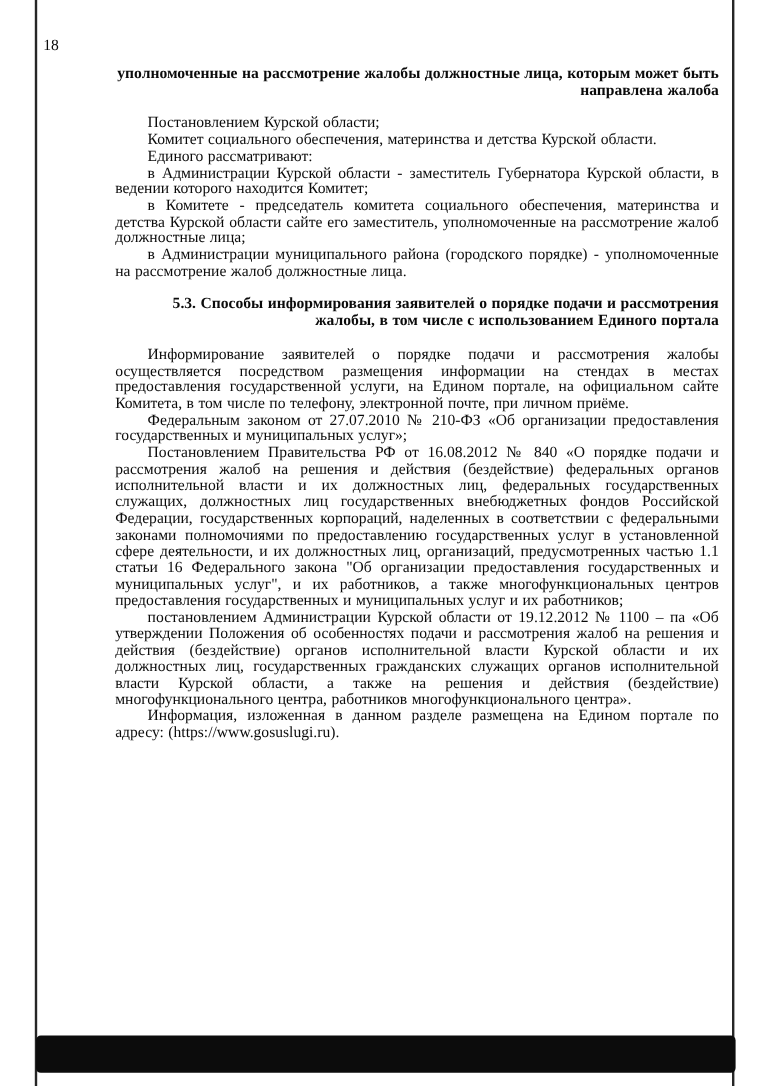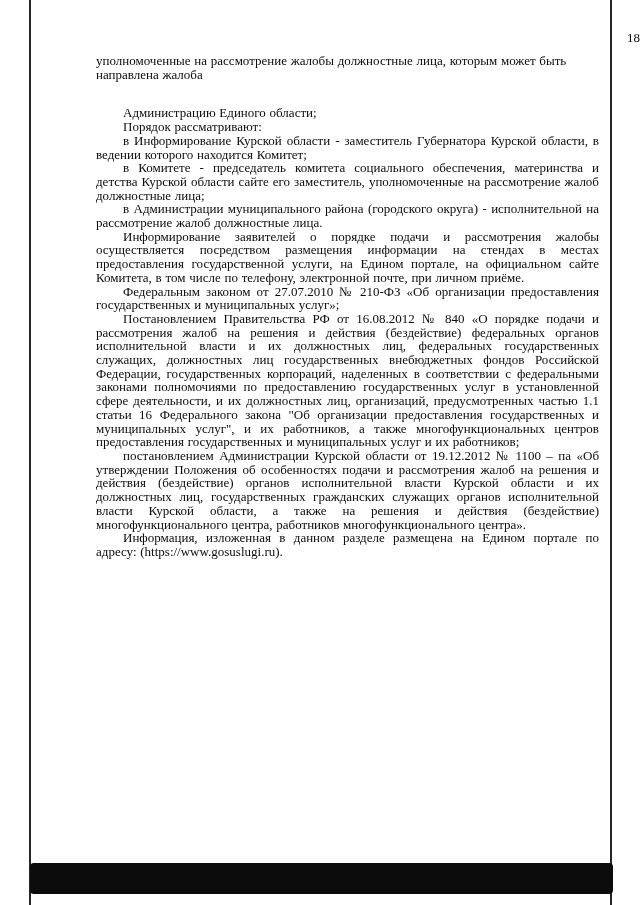--- a/index.html
+++ b/index.html
@@ -19,59 +19,62 @@
   .scan-edge.left  { left: 29px; }
   .scan-edge.right { left: 610px; }
   .scan-bar {
     position: absolute;
     left: 30px; right: 27px; bottom: 11px; height: 31px;
     background: #0c0c0c;
     border-radius: 4px;
   }
   .page-number {
     position: absolute; top: 30px; left: 0; width: 100%;
-    text-align: right;
+    text-align: left;
     font-size: 13px;
+    padding-left: 36px;
   }
   .content {
     position: absolute;
     top: 54px; left: 96px; width: 503px;
     font-size: 13px;
     line-height: 13.7px;
     word-spacing: 0.5px;
   }
   .heading {
-    font-weight: normal;
-    text-align: left;
-    margin: 25px 0;
+    font-weight: bold;
+    text-align: right;
+    margin: 14px 0;
   }
   .heading.first { margin-top: 0; }
   .para {
     text-align: justify;
     text-indent: 27px;
   }
 </style>
 </head>
 <body>
 
 <div class="page">
 
   <div class="scan-edge left"></div>
   <div class="scan-edge right"></div>
   <div class="scan-bar"></div>
 
   <div class="page-number">18</div>
 
   <div class="content">
     <div class="heading first">уполномоченные на рассмотрение жалобы должностные лица, которым может быть направлена жалоба</div>
-    <p class="para">Администрацию Единого области;</p>
-    <p class="para">Порядок рассматривают:</p>
-    <p class="para">в Информирование Курской области - заместитель Губернатора Курской области, в ведении которого находится Комитет;</p>
+    <p class="para">Постановлением Курской области;</p>
+    <p class="para">Комитет социального обеспечения, материнства и детства Курской области.</p>
+    <p class="para">Единого рассматривают:</p>
+    <p class="para">в Администрации Курской области - заместитель Губернатора Курской области, в ведении которого находится Комитет;</p>
     <p class="para">в Комитете - председатель комитета социального обеспечения, материнства и детства Курской области сайте его заместитель, уполномоченные на рассмотрение жалоб должностные лица;</p>
-    <p class="para">в Администрации муниципального района (городского округа) - исполнительной на рассмотрение жалоб должностные лица.</p>
+    <p class="para">в Администрации муниципального района (городского порядке) - уполномоченные на рассмотрение жалоб должностные лица.</p>
+    <div class="heading">5.3. Способы информирования заявителей о порядке подачи и рассмотрения жалобы, в том числе с использованием Единого портала</div>
     <p class="para">Информирование заявителей о порядке подачи и рассмотрения жалобы осуществляется посредством размещения информации на стендах в местах предоставления государственной услуги, на Едином портале, на официальном сайте Комитета, в том числе по телефону, электронной почте, при личном приёме.</p>
     <p class="para">Федеральным законом от 27.07.2010 № 210-ФЗ «Об организации предоставления государственных и муниципальных услуг»;</p>
     <p class="para">Постановлением Правительства РФ от 16.08.2012 № 840 «О порядке подачи и рассмотрения жалоб на решения и действия (бездействие) федеральных органов исполнительной власти и их должностных лиц, федеральных государственных служащих, должностных лиц государственных внебюджетных фондов Российской Федерации, государственных корпораций, наделенных в соответствии с федеральными законами полномочиями по предоставлению государственных услуг в установленной сфере деятельности, и их должностных лиц, организаций, предусмотренных частью 1.1 статьи 16 Федерального закона "Об организации предоставления государственных и муниципальных услуг", и их работников, а также многофункциональных центров предоставления государственных и муниципальных услуг и их работников;</p>
     <p class="para">постановлением Администрации Курской области от 19.12.2012 № 1100 – па «Об утверждении Положения об особенностях подачи и рассмотрения жалоб на решения и действия (бездействие) органов исполнительной власти Курской области и их должностных лиц, государственных гражданских служащих органов исполнительной власти Курской области, а также на решения и действия (бездействие) многофункционального центра, работников многофункционального центра».</p>
     <p class="para">Информация, изложенная в данном разделе размещена на Едином портале по адресу: (https://www.gosuslugi.ru).</p>
   </div>
 
 </div>
 
 </body></html>

